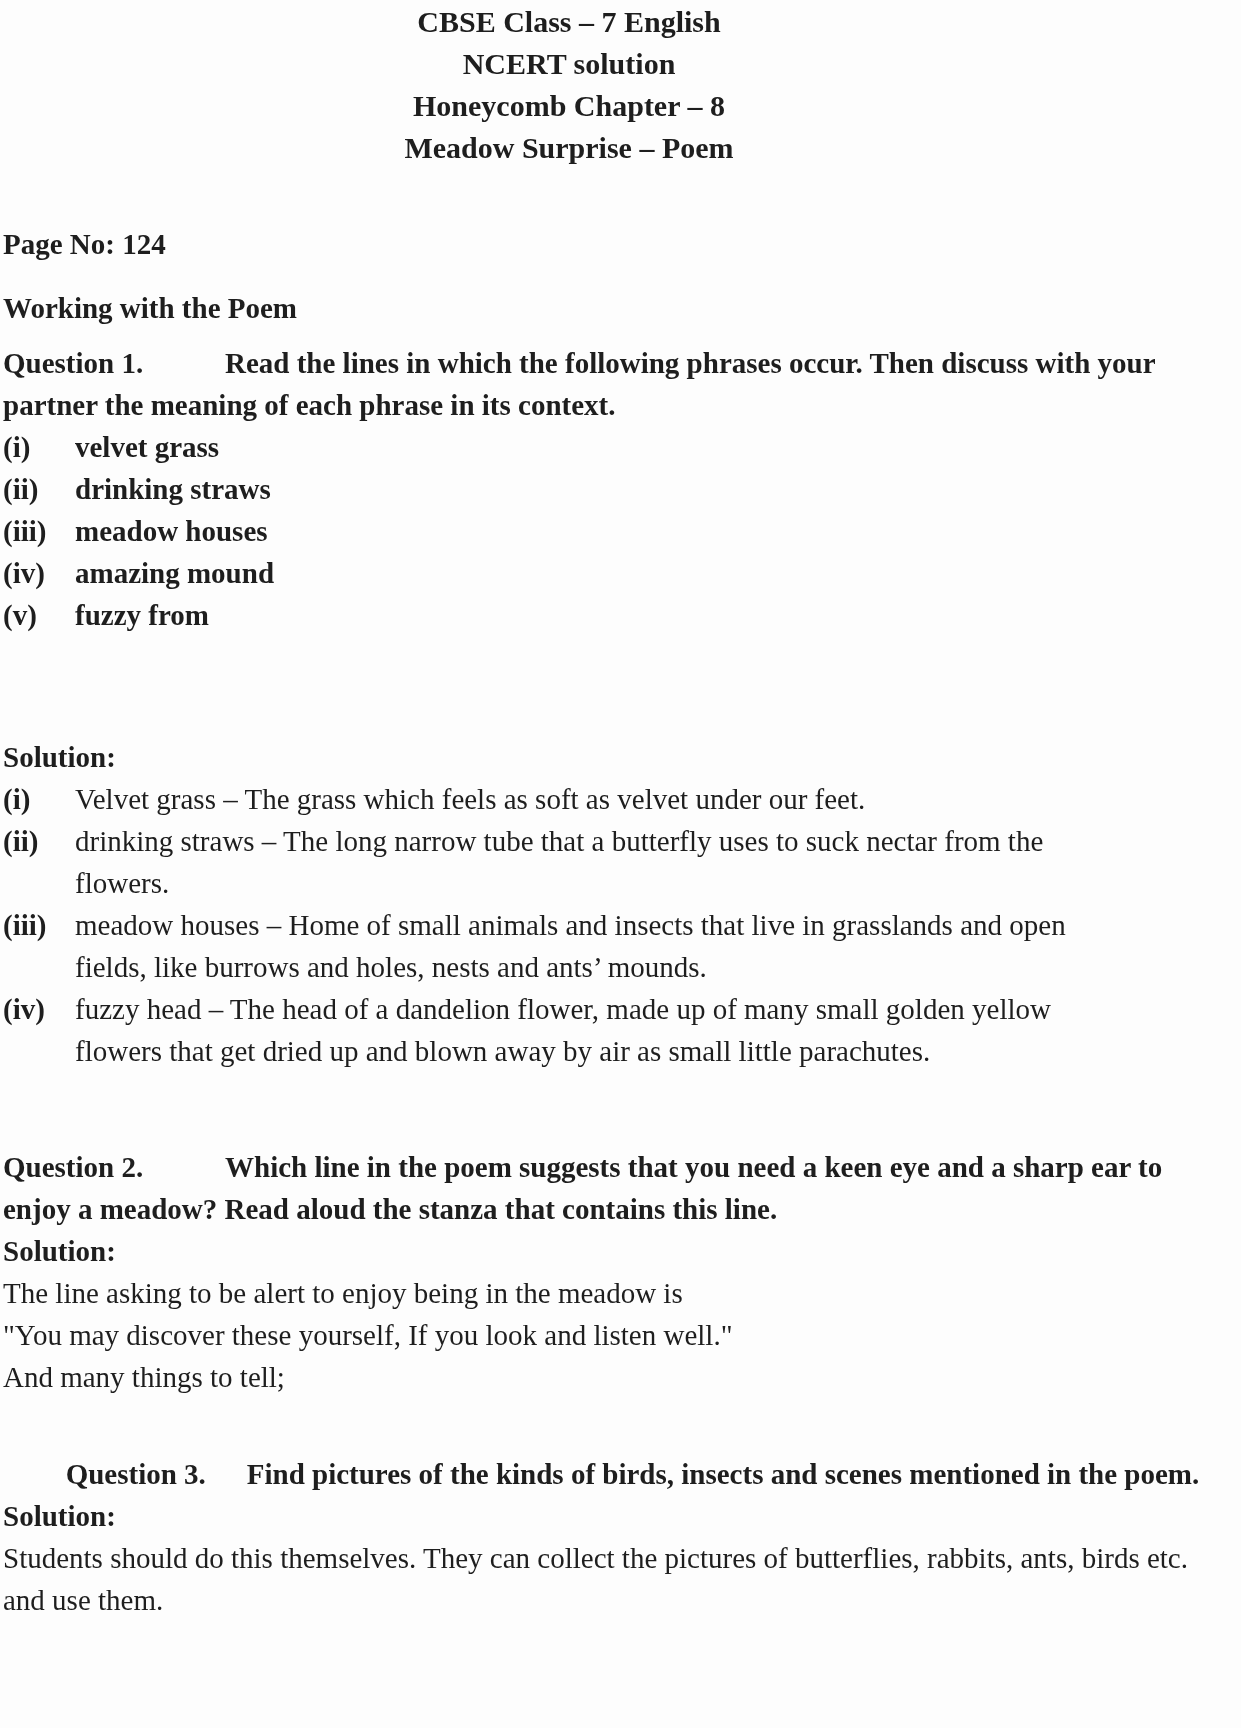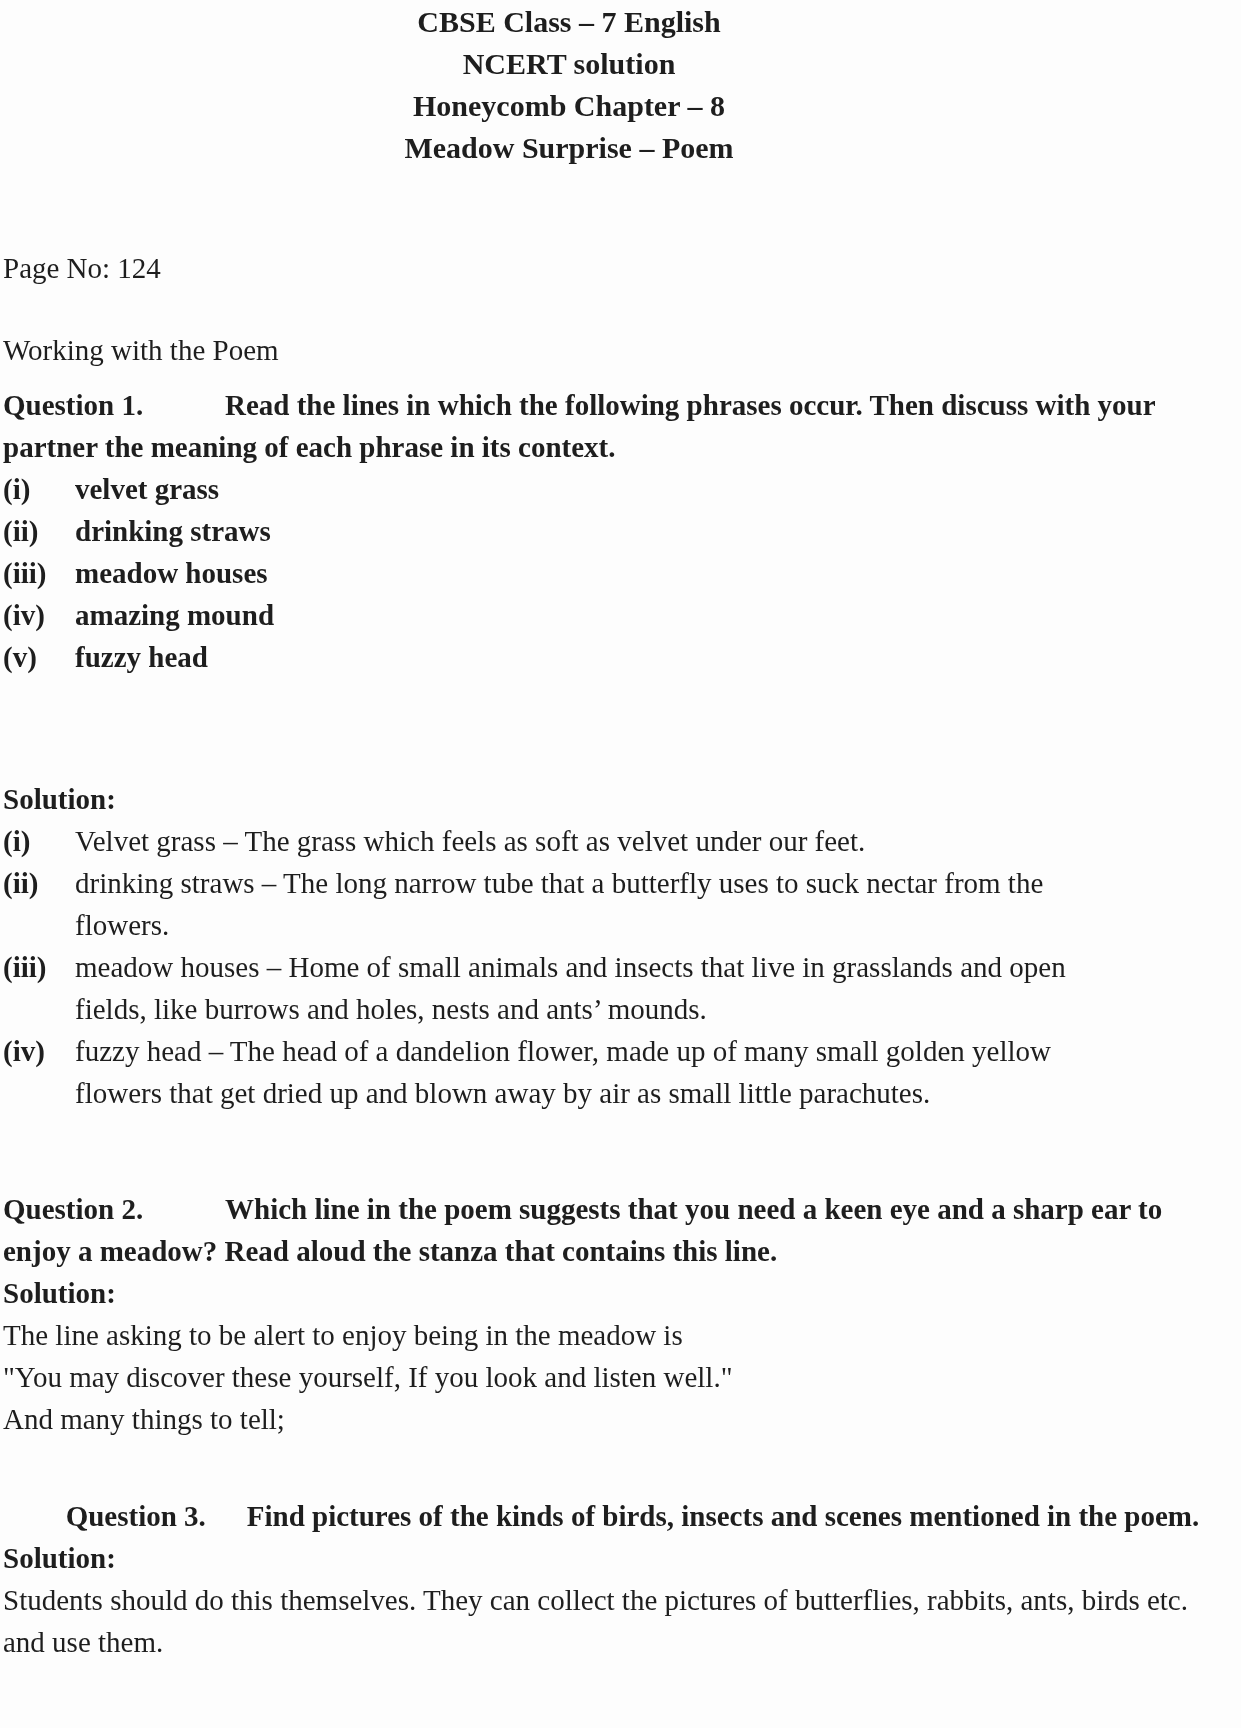--- a/index.html
+++ b/index.html
@@ -14,22 +14,22 @@
     font-size: 29px;
     line-height: 42px;
   }
   .page { padding: 1px 20px 0 3px; width: 1241px; height: 1728px; }
   .doc-header {
     width: 1132px;
     text-align: center;
     font-weight: bold;
     font-size: 30px;
   }
-  .page-no { margin-top: 78px; font-weight: normal; }
-  .section-title { margin-top: 40px; font-weight: normal; }
+  .page-no { margin-top: 54px; font-weight: bold; }
+  .section-title { margin-top: 22px; font-weight: bold; }
   .question { margin: 13px 0 0 0; font-weight: bold; }
   .question.gap-lg { margin-top: 74px; }
   .question.gap-xl { margin-top: 55px; text-align: center; }
   .q-label { display: inline-block; width: 222px; }
   .row { display: flex; align-items: flex-start; }
   .marker { flex: 0 0 72px; width: 72px; font-weight: bold; }
   .item-text { flex: 1; }
   .phrase-list { font-weight: bold; }
   .solution-label { font-weight: bold; }
   .solution-label.gap-xxl { margin-top: 100px; }
@@ -66,21 +66,21 @@
     <div class="row">
       <span class="marker">(iii)</span>
       <span class="item-text">meadow houses</span>
     </div>
     <div class="row">
       <span class="marker">(iv)</span>
       <span class="item-text">amazing mound</span>
     </div>
     <div class="row">
       <span class="marker">(v)</span>
-      <span class="item-text">fuzzy head</span>
+      <span class="item-text">fuzzy from</span>
     </div>
   </div>
 
   <div class="solution-label gap-xxl">Solution:</div>
 
   <div class="answers">
     <div class="row">
       <span class="marker">(i)</span>
       <span class="item-text">Velvet grass – The grass which feels as soft as velvet under our feet.</span>
     </div>

